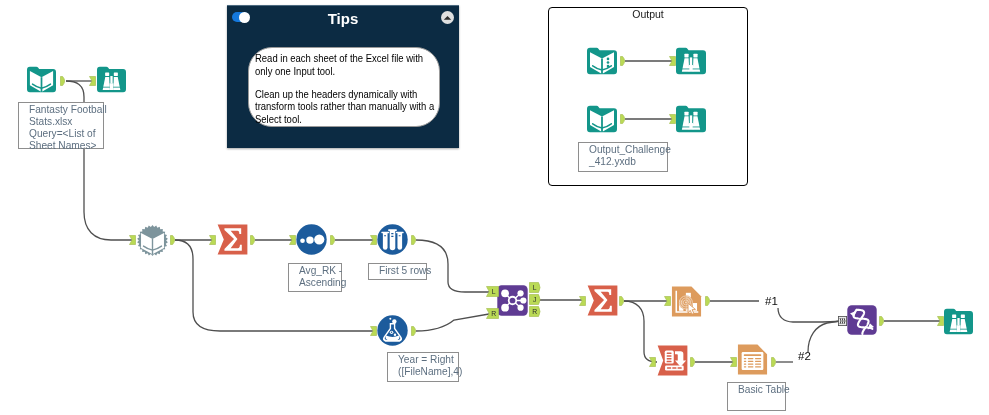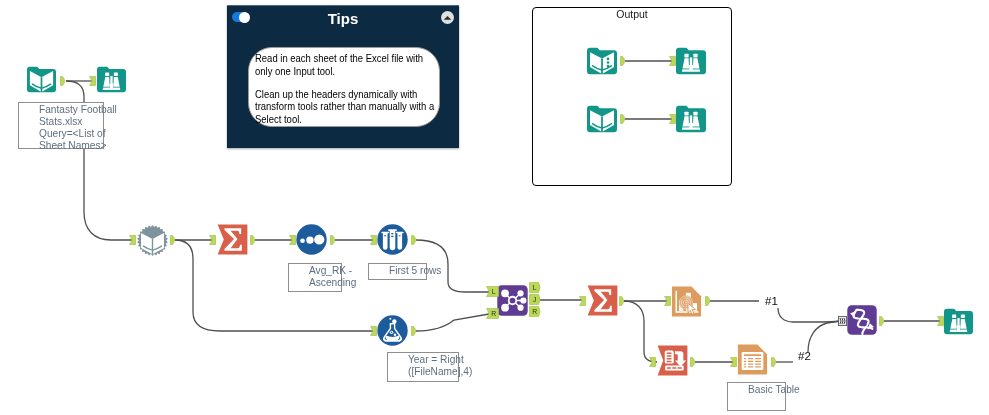--- a/index.html
+++ b/index.html
@@ -8,40 +8,40 @@
   .container-box{position:absolute;box-sizing:border-box;border-radius:4px;}
   .container-box.dashed{border:1.3px solid #1d7fd4 !important;border-radius:3px;}
   .container-box.dashed::before{content:"";position:absolute;left:-1.3px;top:-1.3px;right:-1.3px;bottom:-1.3px;
     border:1.3px dashed #4a5560;border-radius:3px;pointer-events:none;}
   .container-title{position:absolute;left:0;right:0;text-align:center;font-size:10.5px;line-height:12px;color:#1a1a1a;}
   .tool{position:absolute;}
   .tool svg{display:block;}
   .wires{position:absolute;left:0;top:0;}
   .anchor{position:absolute;display:block;}
   .tool-label{position:absolute;box-sizing:border-box;border:1px solid #8e8e8e;background:#fff;color:#5d6f80;
-     font-size:10.8px;line-height:11.9px;padding:1px 20px;white-space:pre;}
+     font-size:10.8px;line-height:11.9px;padding:1px 10px;white-space:pre;}
   .tool-label span{display:inline-block;transform:scaleX(0.94);transform-origin:left top;}
   .annotation{position:absolute;font-size:11.5px;color:#0b0b0b;line-height:11px;}
   .tips-panel{position:absolute;background:#0c2b43;box-sizing:border-box;box-shadow:0 1px 2px rgba(0,0,0,0.35);border-top:1px solid #4c6a80;}
   .tips-header{position:relative;height:20px;}
   .tips-toggle{position:absolute;left:5px;top:6px;width:17px;height:10px;border-radius:5px;background:#1478dd;}
   .tips-toggle .knob{position:absolute;right:-0.5px;top:-0.5px;width:11px;height:11px;border-radius:50%;background:#fff;}
   .tips-title{position:absolute;left:0;right:0;top:4px;text-align:center;color:#fff;font-size:15px;font-weight:bold;}
   .tips-collapse{position:absolute;right:5px;top:5px;width:13px;height:13px;border-radius:50%;background:#e0e0e0;
      display:flex;align-items:center;justify-content:center;}
   .tips-body{position:absolute;background:#fff;border:1px solid #999;box-sizing:border-box;padding:4px 6px;}
   .tips-body p{margin:0;font-size:11px;line-height:12.8px;color:#000;white-space:pre;
      transform:scaleX(0.862);transform-origin:left center;}
   .tips-body p+p{margin-top:10px;}
 </style>
 </head>
 <body>
 
 <div id="canvas">
-<div class="container-box" style="left:532px;top:7px;width:200px;height:179px;border:1px solid #000000;">
+<div class="container-box" style="left:548px;top:7px;width:200px;height:179px;border:1px solid #000000;">
   <div class="container-title" style="top:0px;">Output</div>
 </div>
 <svg class="wires" width="989" height="415">
 <path d="M66,81 L92,81" fill="none" stroke="#4f4f4f" stroke-width="1.3"></path>
 <path d="M66,81 C76,81 84,84 84,97 L84,212 C84,230 94,240 111,240 L132,240" fill="none" stroke="#4f4f4f" stroke-width="1.3"></path>
 <path d="M175,240 L212,240" fill="none" stroke="#4f4f4f" stroke-width="1.3"></path>
 <path d="M175,240 C187,240 193,247 193,259 L193,312 C193,326 204,331 220,331 L373,331" fill="none" stroke="#4f4f4f" stroke-width="1.3"></path>
 <path d="M255,240 L292,240" fill="none" stroke="#4f4f4f" stroke-width="1.3"></path>
 <path d="M335,240 L373,240" fill="none" stroke="#4f4f4f" stroke-width="1.3"></path>
 <path d="M416,240 C438,240 448,249 448,264 L448,282 C448,289 455,292 465,292 L489,292" fill="none" stroke="#4f4f4f" stroke-width="1.3"></path>
@@ -379,20 +379,22 @@
 <div class="tool-label" style="left:18px;top:102px;width:86px;height:47px;"><span>Fantasty Football
 Stats.xlsx
 Query=&lt;List of
 Sheet Names&gt;</span></div>
 <div class="tool-label" style="left:288px;top:263px;width:54px;height:29px;"><span>Avg_RK -
 Ascending</span></div>
 <div class="tool-label" style="left:368px;top:263px;width:59px;height:17px;"><span>First 5 rows</span></div>
 <div class="tool-label" style="left:368px;top:352px;width:72px;height:30px;margin-left:19px;"><span>Year = Right
 ([FileName],4)</span></div>
 <div class="tool-label" style="left:727px;top:382px;width:59px;height:29px;"><span>Basic Table</span></div>
+<div class="tool-label" style="left:578px;top:142px;width:90px;height:30px;"><span>Output_Challenge
+_412.yxdb</span></div>
 <div class="annotation" style="left:765px;top:296px;">#1</div>
 <div class="annotation" style="left:798px;top:351px;">#2</div>
 <div class="tips-panel" style="left:227px;top:5px;width:232px;height:143px;">
   <div class="tips-header">
     <div class="tips-toggle">
           <span class="knob"></span>
         </div>
     <div class="tips-title">Tips</div>
     <div class="tips-collapse">
       <svg width="9" height="8" viewBox="0 0 10 9">

